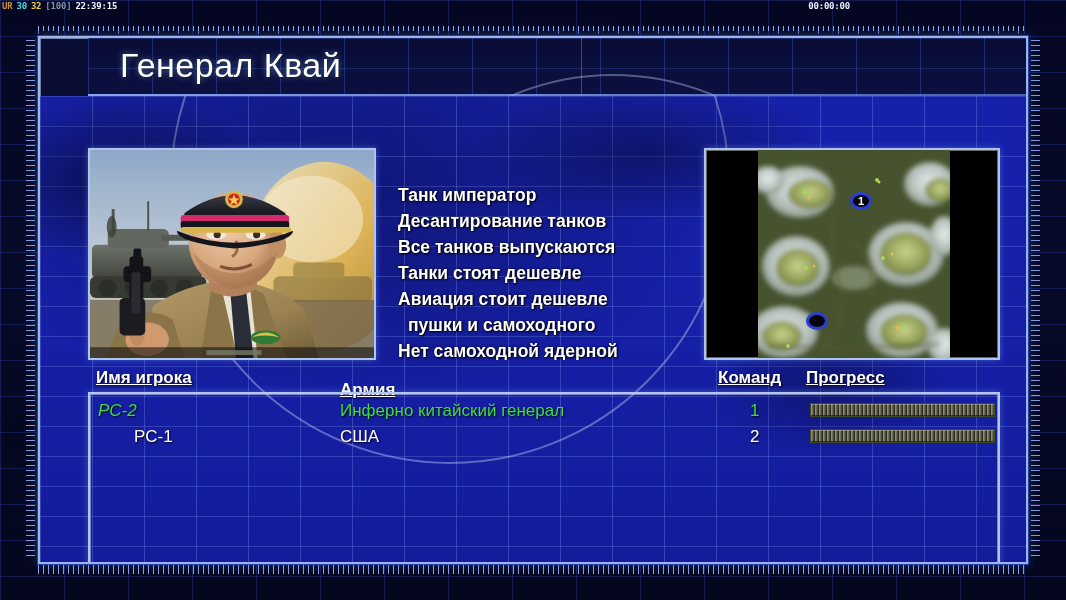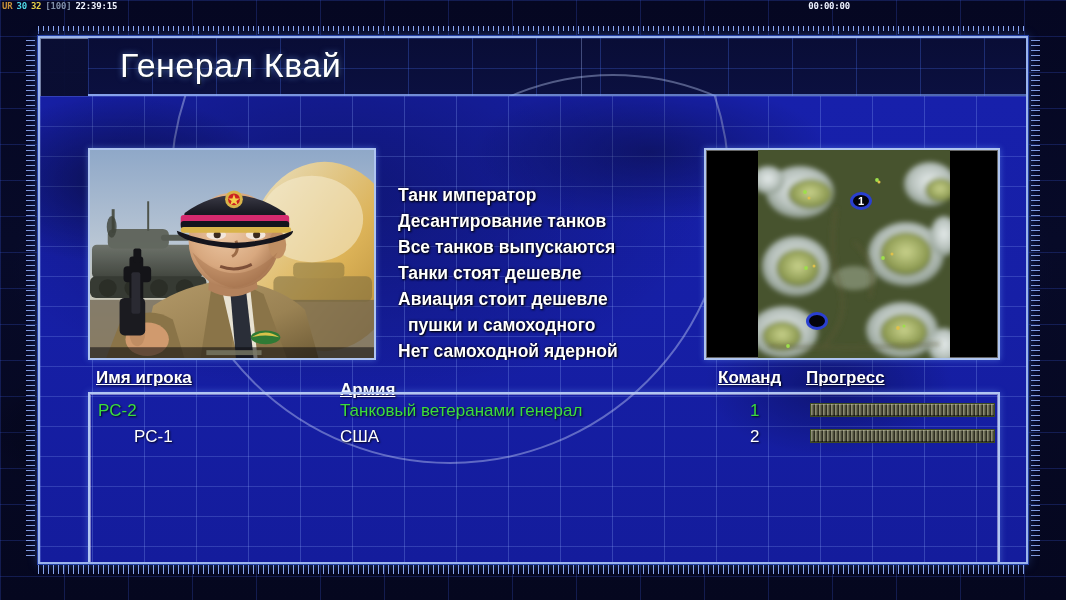--- a/index.html
+++ b/index.html
@@ -475,22 +475,22 @@
 
         <div id="tablehdr">
           <span class="h-name">Имя игрока</span>
           <span class="h-army">Армия</span>
           <span class="h-team">Команд</span>
           <span class="h-prog">Прогресс</span>
         </div>
 
         <div id="tablebox">
             <div class="prow" style="top: 4px;">
-              <span class="cell c-name" style="color: rgb(60, 221, 60);">PC-2</span>
-              <span class="cell c-army" style="color: rgb(60, 221, 60);">Танковый ветеранами генерал</span>
+              <span class="cell c-name" style="color: rgb(60, 221, 60); font-style: italic;">PC-2</span>
+              <span class="cell c-army" style="color: rgb(60, 221, 60);">Инферно китайский генерал</span>
               <span class="cell c-team" style="color: rgb(60, 221, 60);">1</span>
               <div class="bar"></div>
             </div>
             <div class="prow" style="top: 30px;">
               <span class="cell c-name" style="color: rgb(255, 255, 255); margin-left: 36px;">PC-1</span>
               <span class="cell c-army" style="color: rgb(255, 255, 255);">США</span>
               <span class="cell c-team" style="color: rgb(255, 255, 255);">2</span>
               <div class="bar"></div>
             </div>
           </div>

